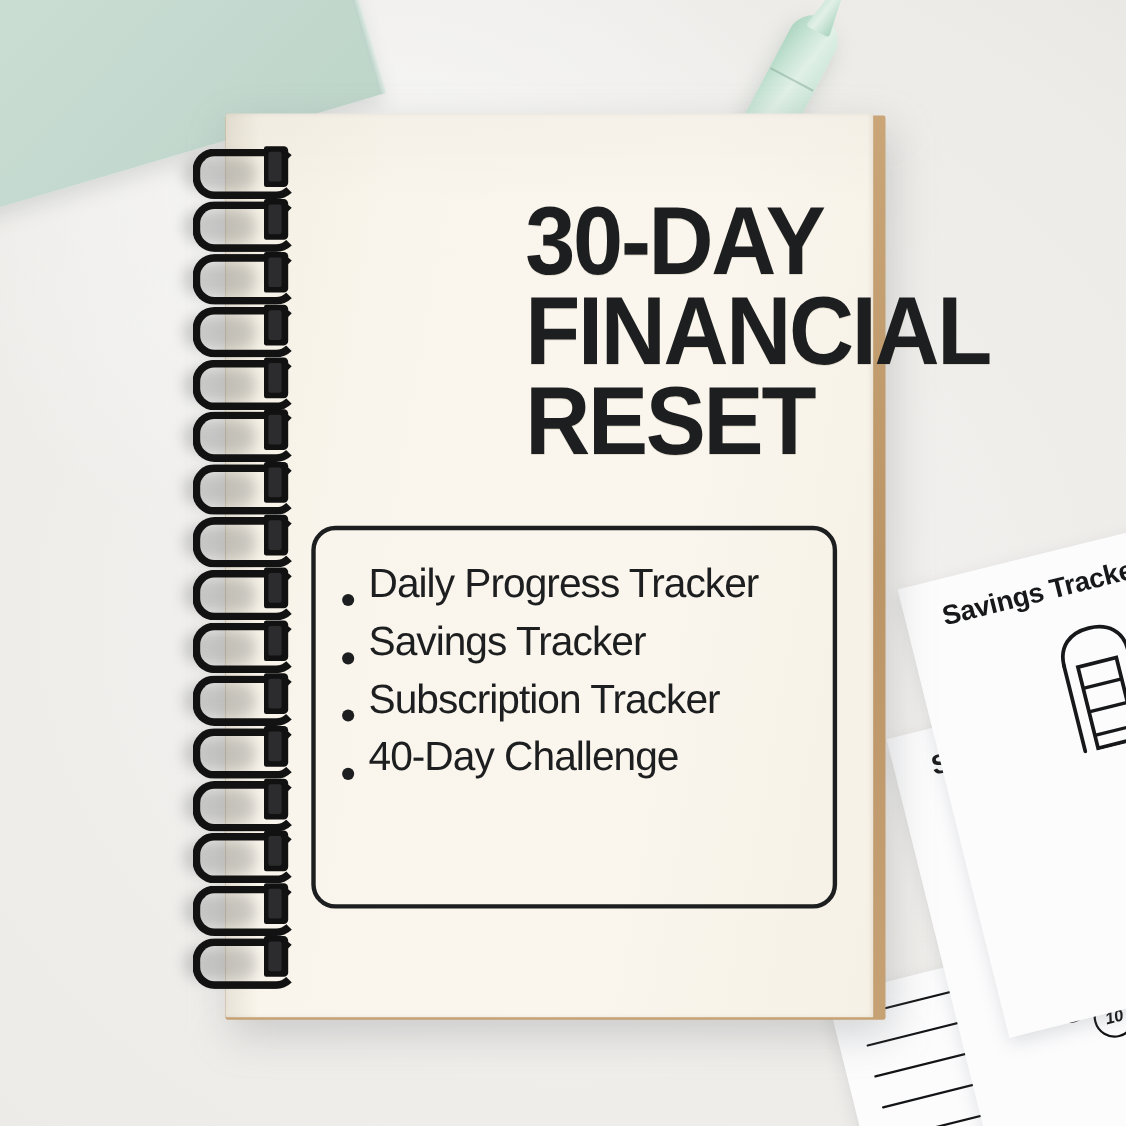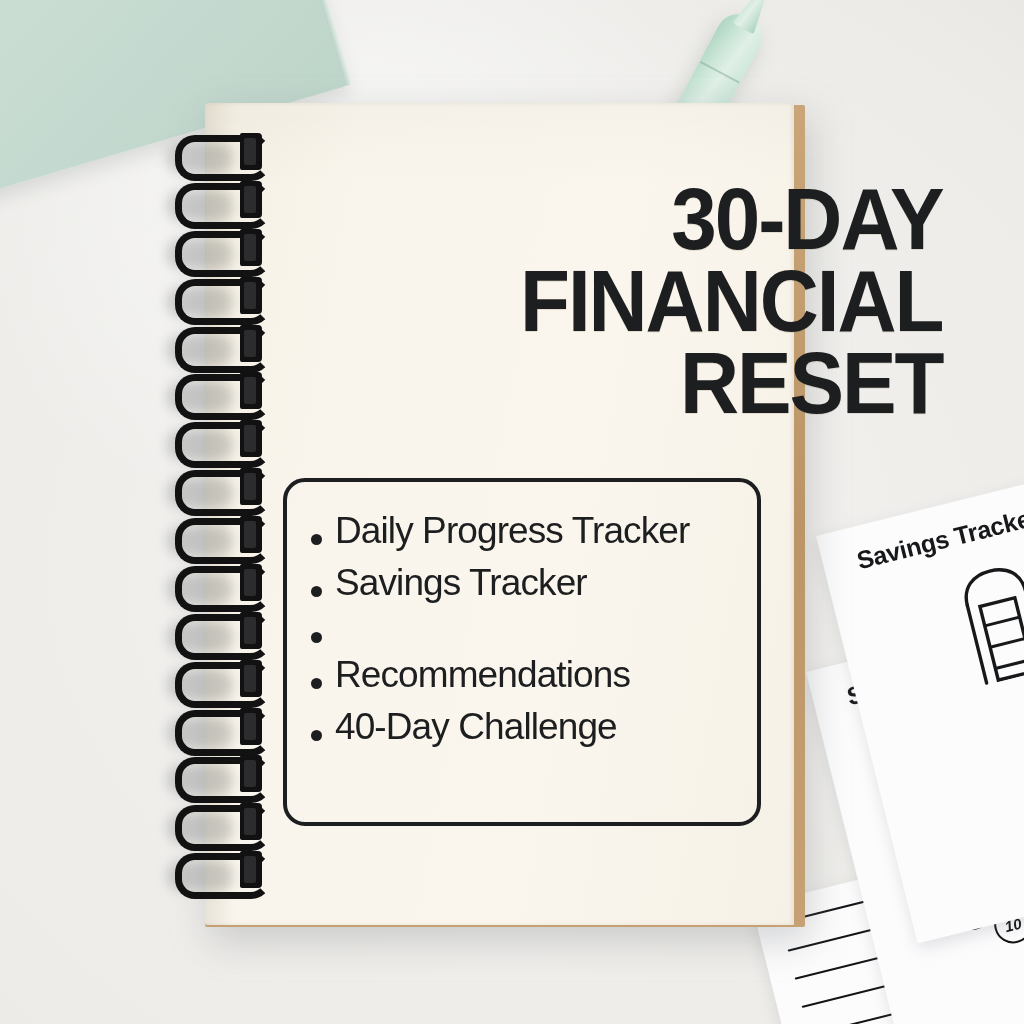--- a/index.html
+++ b/index.html
@@ -202,21 +202,21 @@
     width: 12px; height: 27px;
     background: #2c2c2e;
     border-radius: 2px;
   }
 
   
   #headline {
     position: absolute;
     left: 255px; top: 75px;
     width: 500px;
-    text-align: right;
+    text-align: left;
     color: #1d1e1f;
     font-weight: 700;
     line-height: 0.93;
     letter-spacing: -2.2px;
     text-shadow: 0 1px 0 rgba(160,150,125,0.25);
   }
   #headline .hl {
     display: block;
     font-stretch: condensed;
     transform: scaleX(0.93);
@@ -231,21 +231,21 @@
     position: absolute;
     left: 78px; top: 375px;
     width: 478px; height: 348px;
     border: 4.5px solid #1d1e1f;
     border-radius: 22px;
     box-sizing: border-box;
     padding: 28px 18px 0 24px;
   }
   .feature-item {
     display: flex;
-    align-items: center;
+    align-items: flex-end;
     gap: 13px;
     margin-bottom: 11px;
   }
   .feature-bullet {
     width: 11px; height: 11px;
     border-radius: 50%;
     background: #1d1e1f;
     flex: 0 0 auto;
     margin-top: 17px;
   }
@@ -333,24 +333,21 @@
         <div class="feature-item">
           <span class="feature-bullet"></span>
           <span class="feature-label">Daily Progress Tracker</span>
         </div>
         <div class="feature-item">
           <span class="feature-bullet"></span>
           <span class="feature-label">Savings Tracker</span>
         </div>
         <div class="feature-item">
           <span class="feature-bullet"></span>
-        </div>
-        <div class="feature-item">
-          <span class="feature-bullet"></span>
-          <span class="feature-label">Recommendations</span>
+          <span class="feature-label">Subscription Tracker</span>
         </div>
         <div class="feature-item">
           <span class="feature-bullet"></span>
           <span class="feature-label">40-Day Challenge</span>
         </div>
       </div>
   </div>
 
   <div id="spiral">
       <div class="coil" style="top: 0px;">

